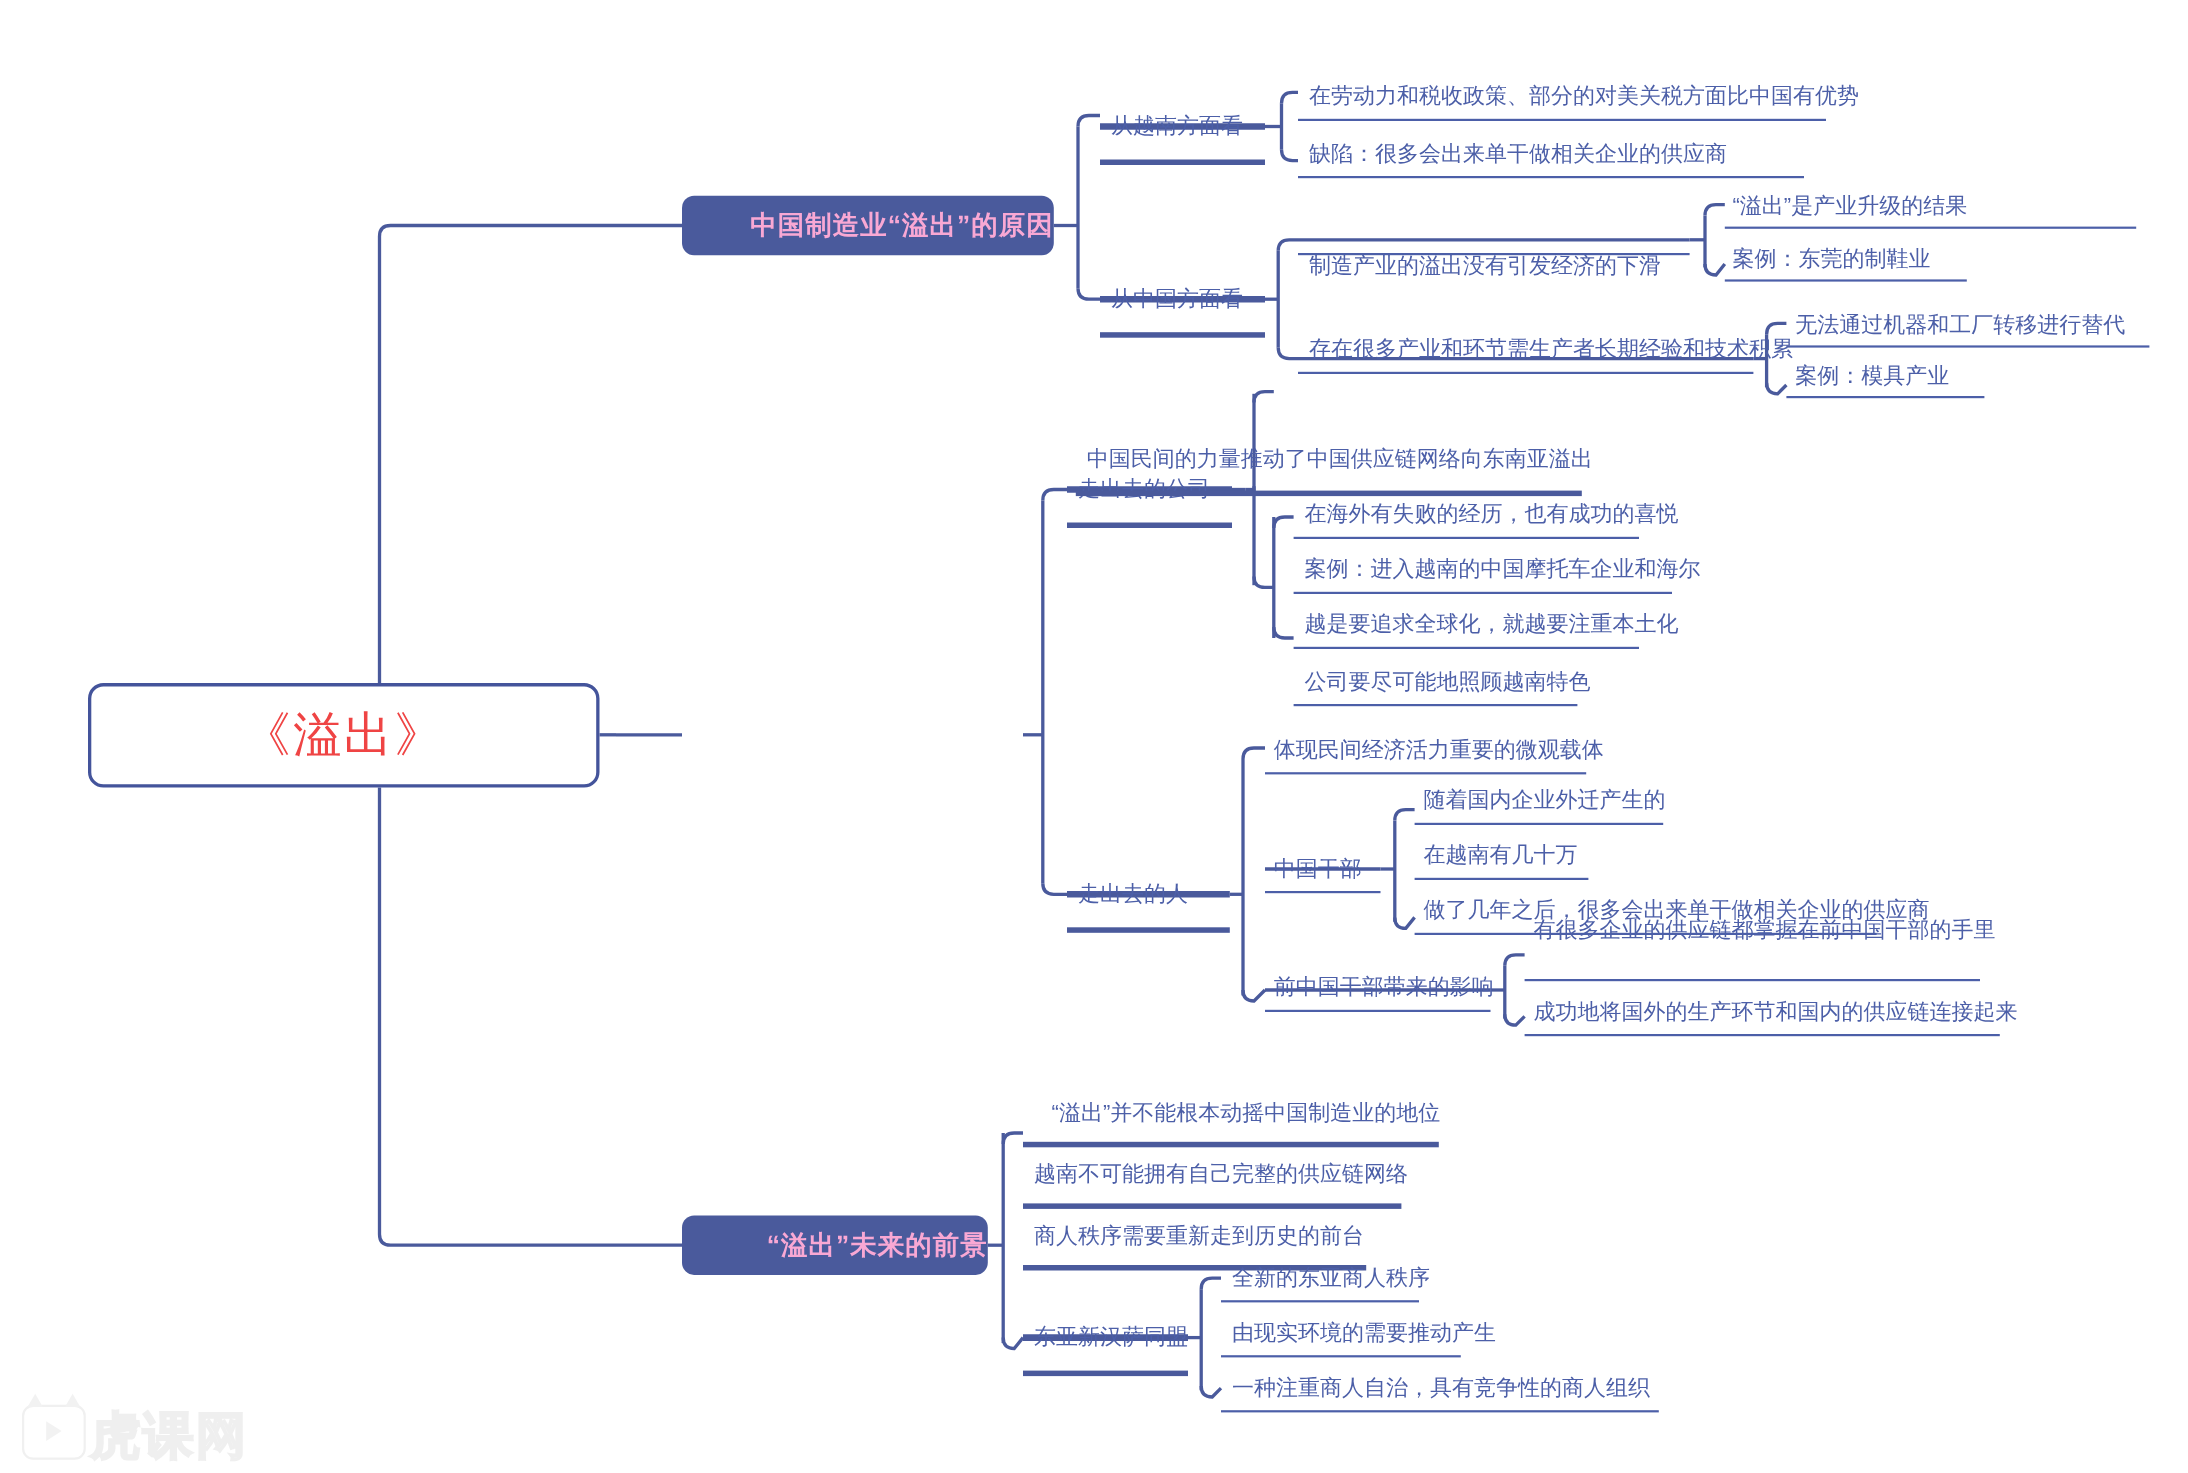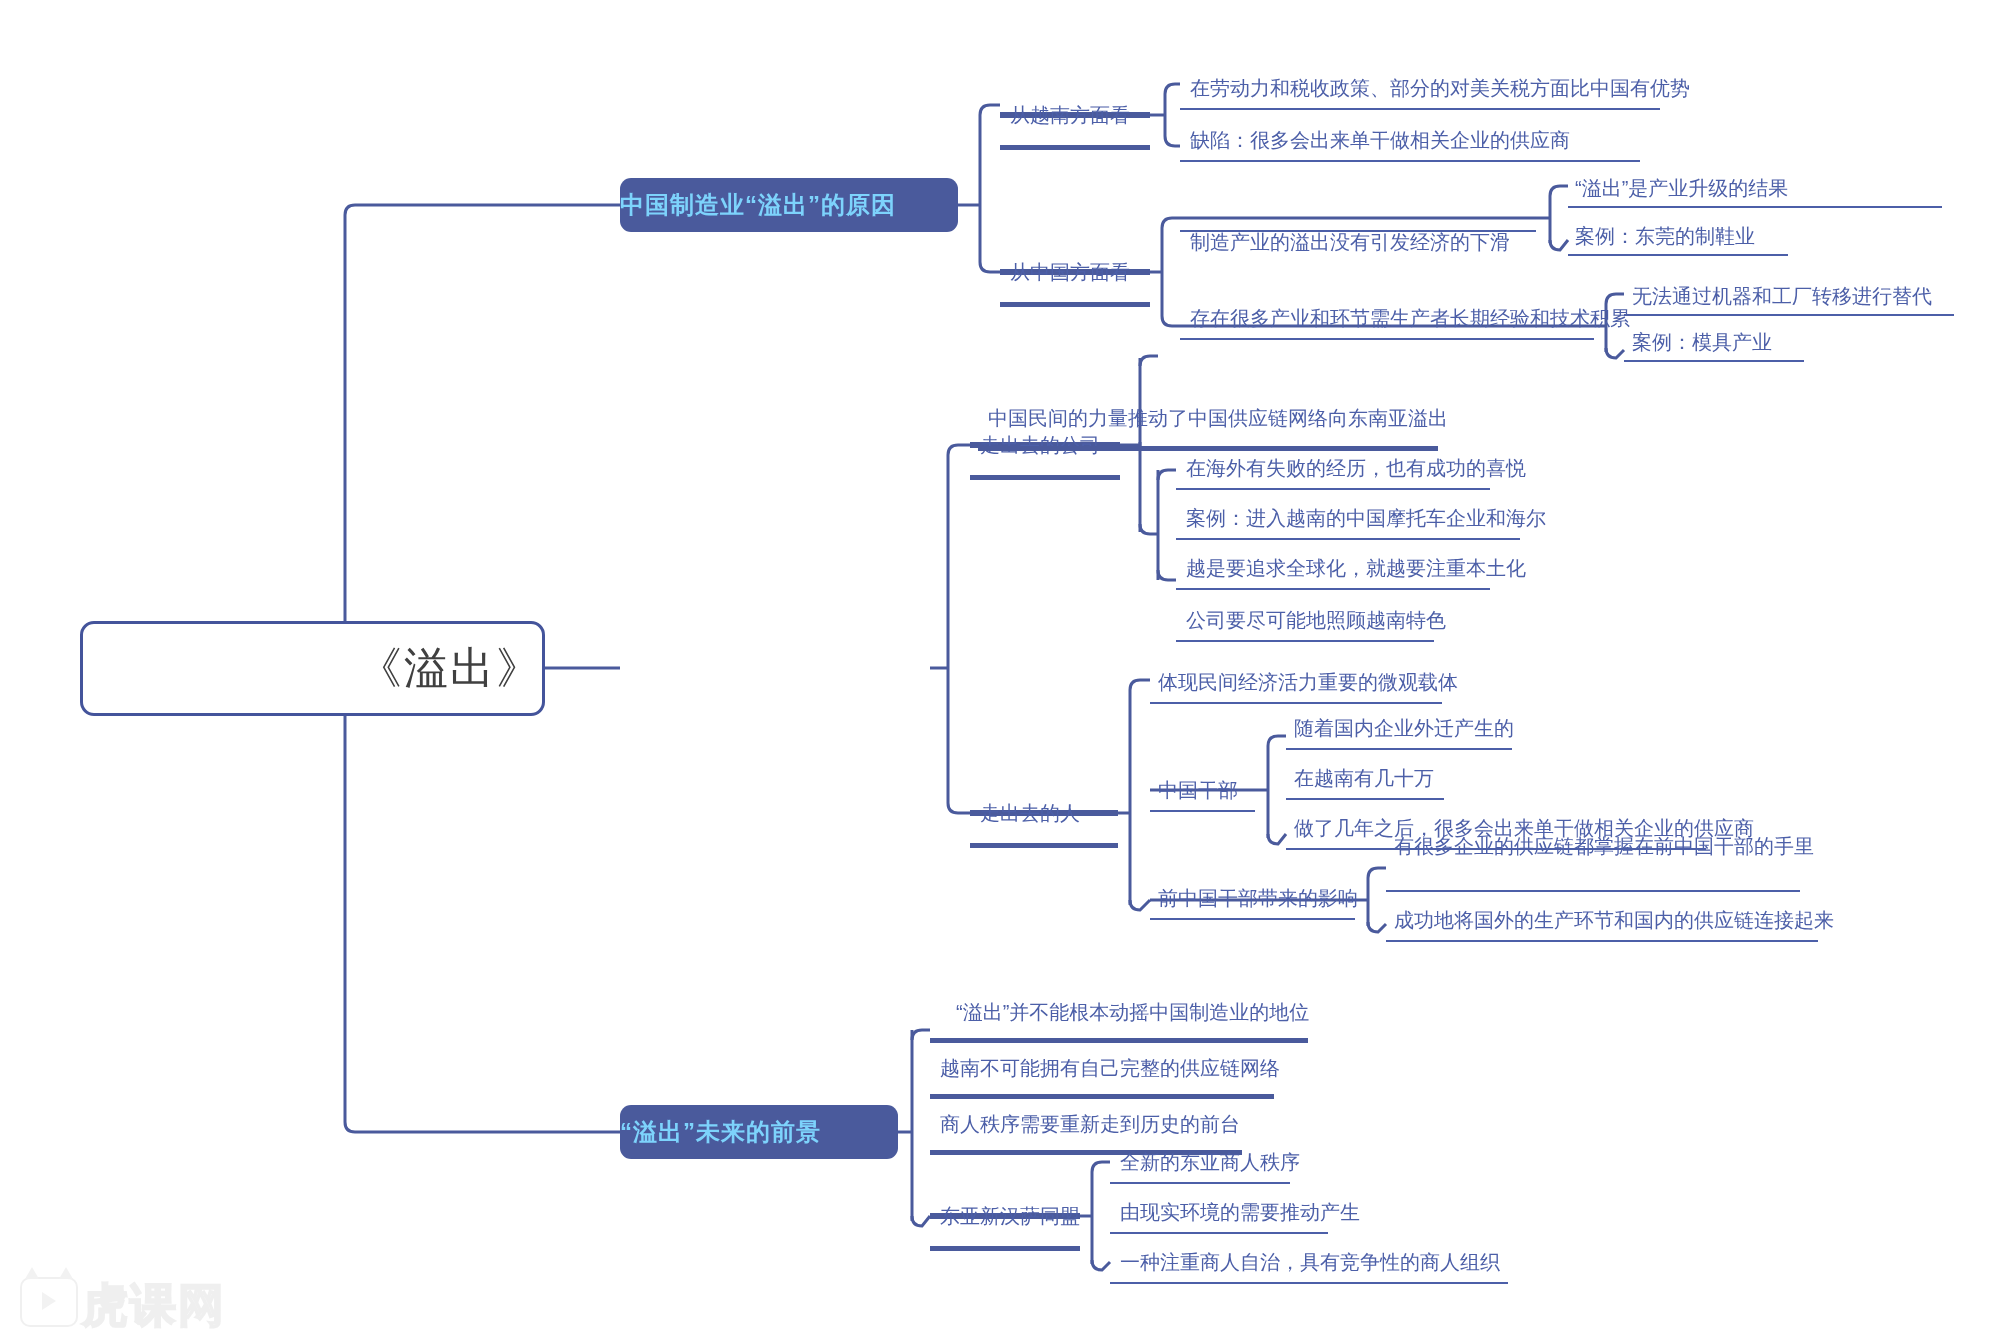--- a/index.html
+++ b/index.html
@@ -22,41 +22,42 @@
     height: 1339px;
     pointer-events: none;
   }
   
   .root-node {
     position: absolute;
     box-sizing: border-box;
     border: 3px solid #44549b;
     border-radius: 14px;
     background: #ffffff;
-    color: #404040;
+    color: #ef4444;
+    display: flex;
+    align-items: center;
+    justify-content: center;
+    font-size: 44px;
+    letter-spacing: 2px;
+  }
+  
+  .pill {
+    position: absolute;
+    box-sizing: border-box;
+    background: #4a5a9c;
+    border-radius: 11px;
+    color: #f9a8d4;
     display: flex;
     align-items: center;
     justify-content: flex-end;
-    font-size: 44px;
-    letter-spacing: 2px;
-  }
-  
-  .pill {
-    position: absolute;
-    box-sizing: border-box;
-    background: #4a5a9c;
-    border-radius: 11px;
-    color: #7dd3fc;
-    display: flex;
-    align-items: center;
-    justify-content: flex-start;
     font-size: 24px;
     font-weight: bold;
     letter-spacing: 1px;
     white-space: nowrap;
+    padding-left: 43px;
   }
   
   .lbl {
     position: absolute;
     color: #4c5fa8;
     font-size: 20px;
     white-space: nowrap;
     line-height: 1;
   }
   

